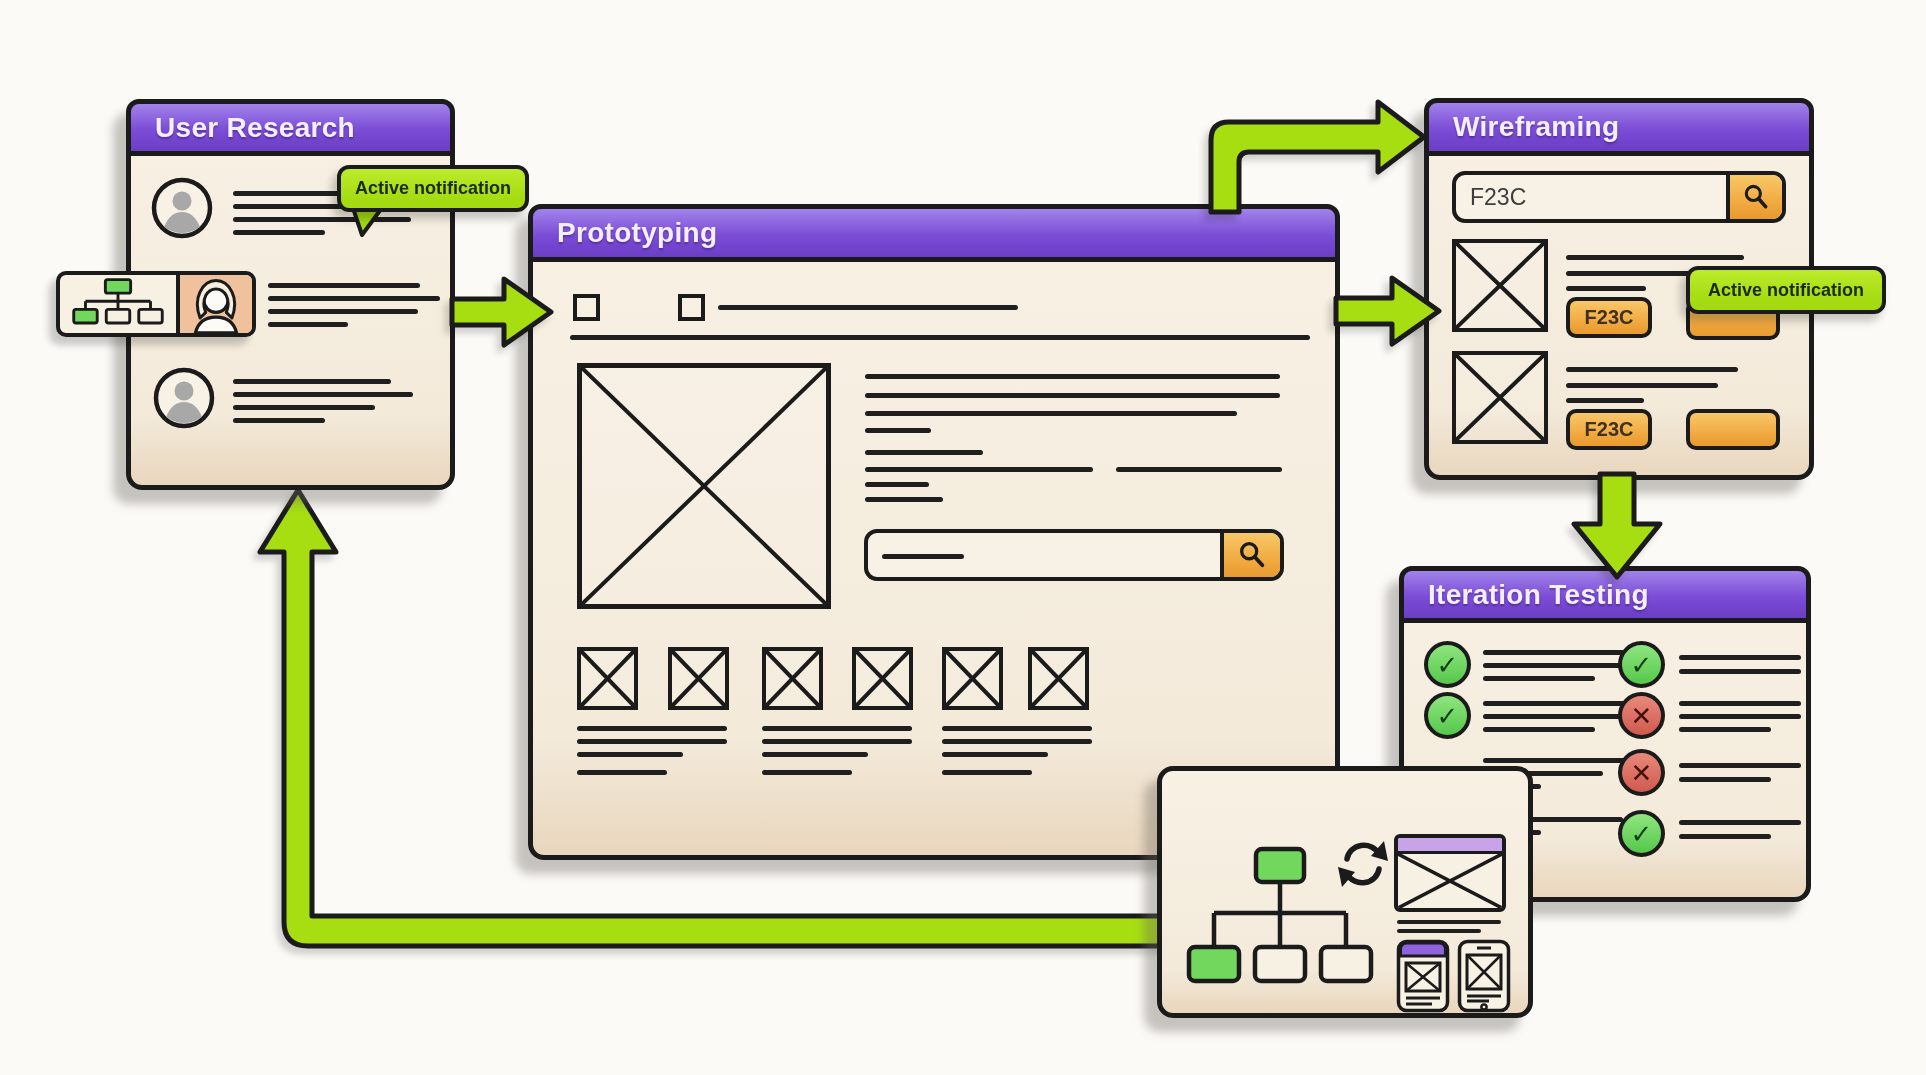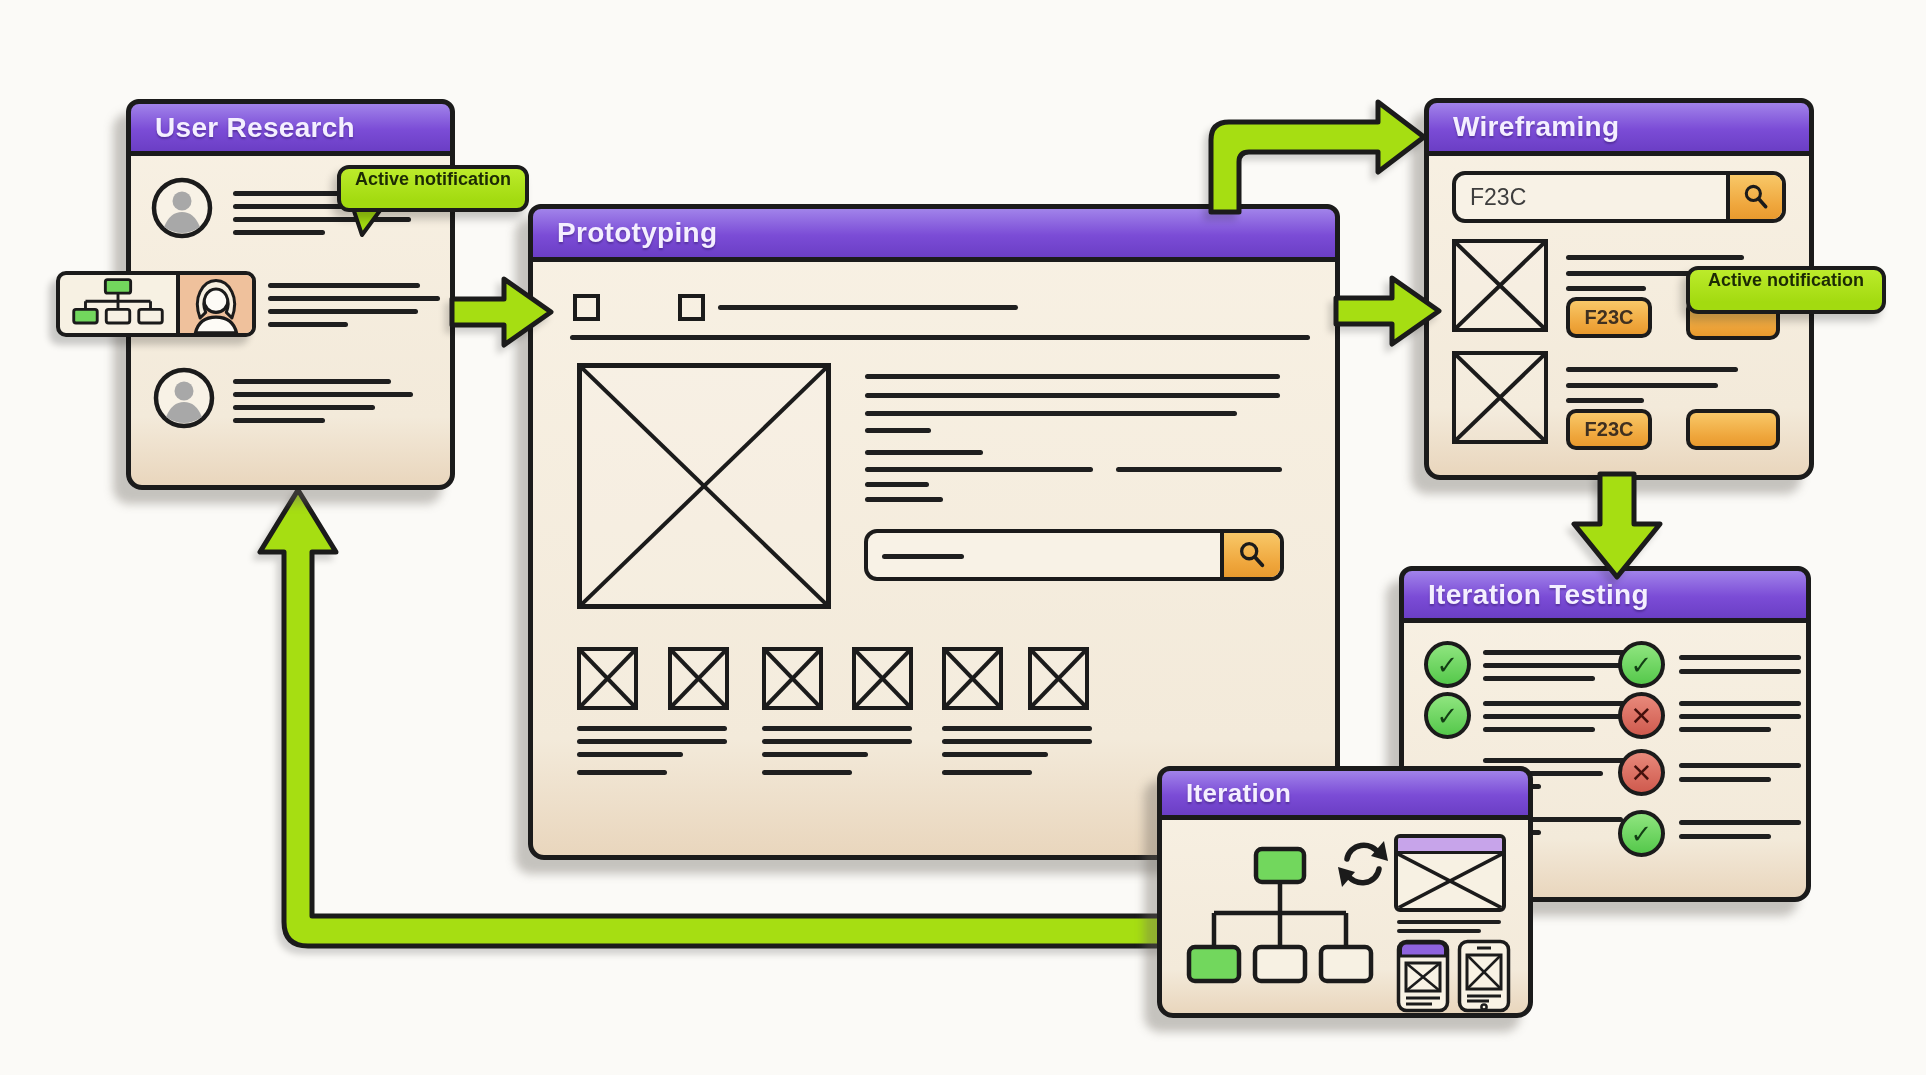--- a/index.html
+++ b/index.html
@@ -25,21 +25,21 @@
              background:#F8F2E6;display:flex;align-items:center;overflow:hidden;}
   .sval{flex:1;padding-left:14px;font-size:23px;color:#3d3d3d;}
   .sbtn{width:56px;align-self:stretch;border-left:4px solid #1b1b1b;
         background:linear-gradient(180deg,#F8C868 0%,#EFA63C 70%,#E89A2E 100%);
         display:flex;align-items:center;justify-content:center;}
   .obtn{position:absolute;box-sizing:border-box;border:4px solid #1b1b1b;border-radius:10px;
         background:linear-gradient(180deg,#F8C868 0%,#EFA63C 70%,#E89A2E 100%);
         display:flex;align-items:center;justify-content:center;
         font-weight:bold;font-size:20px;color:#3f3020;}
   .bubble{position:absolute;box-sizing:border-box;border:4px solid #1b1b1b;border-radius:12px;
-          background:linear-gradient(180deg,#BCEB2B 0%,#A3DB10 80%);display:flex;
+          background:linear-gradient(180deg,#BCEB2B 0%,#A3DB10 80%);display:flex;align-items:center;
           justify-content:center;font-weight:bold;font-size:18px;color:#1c2a04;z-index:7;
           box-shadow:-5px 7px 8px rgba(0,0,0,.22);}
   .arr{position:absolute;z-index:4;filter:drop-shadow(-5px 6px 3px rgba(0,0,0,.16));}
   .arr path{fill:#A6DE12;stroke:#1b1b1b;stroke-width:5;stroke-linejoin:round;}
   .okc{position:absolute;box-sizing:border-box;width:47px;height:47px;border-radius:50%;
        border:4px solid #1b1b1b;display:flex;align-items:center;justify-content:center;
        font-family:"DejaVu Sans",sans-serif;font-weight:bold;font-size:26px;}
   .okc.good{background:linear-gradient(180deg,#8FE57F,#55C84B);color:#123D14;}
   .okc.bad{background:linear-gradient(180deg,#E8897B,#CF5A4E);color:#43100C;}
   .banner{position:absolute;box-sizing:border-box;border:4px solid #1b1b1b;border-radius:6px;
@@ -306,23 +306,20 @@
     <i class="ln" style="left:275px;top:192px;width:122px"></i>
     <i class="ln" style="left:275px;top:206px;width:92px"></i>
     <div class="okc good" style="left:214px;top:239px">
         <span>✓</span>
       </div>
     <i class="ln" style="left:275px;top:249px;width:122px"></i>
     <i class="ln" style="left:275px;top:263px;width:92px"></i>
   </section>
 
   <section class="panel" style="left:1157px;top:766px;width:376px;height:252px;z-index:5">
-    <div class="phead" style="height:54px;font-size:26px">
-      <span>Iteration</span>
-    </div>
     <svg style="position:absolute;left:20px;top:70px" width="210" height="160" viewBox="0 0 210 160">
       <g stroke="#1b1b1b" stroke-width="4.5" fill="none">
           <path d="M98 40 V72 M32 72 H164 M32 72 V106 M98 72 V106 M164 72 V106"></path>
         </g>
       <rect x="74" y="8" width="48" height="33" rx="6" fill="#72D75D" stroke="#1b1b1b" stroke-width="4.5"></rect>
       <rect x="7" y="106" width="50" height="34" rx="6" fill="#72D75D" stroke="#1b1b1b" stroke-width="4.5"></rect>
       <rect x="73" y="106" width="50" height="34" rx="6" fill="#F7F1E3" stroke="#1b1b1b" stroke-width="4.5"></rect>
       <rect x="139" y="106" width="50" height="34" rx="6" fill="#F7F1E3" stroke="#1b1b1b" stroke-width="4.5"></rect>
     </svg>
     <svg style="position:absolute;left:173px;top:63px" width="56" height="60" viewBox="0 0 56 60">

